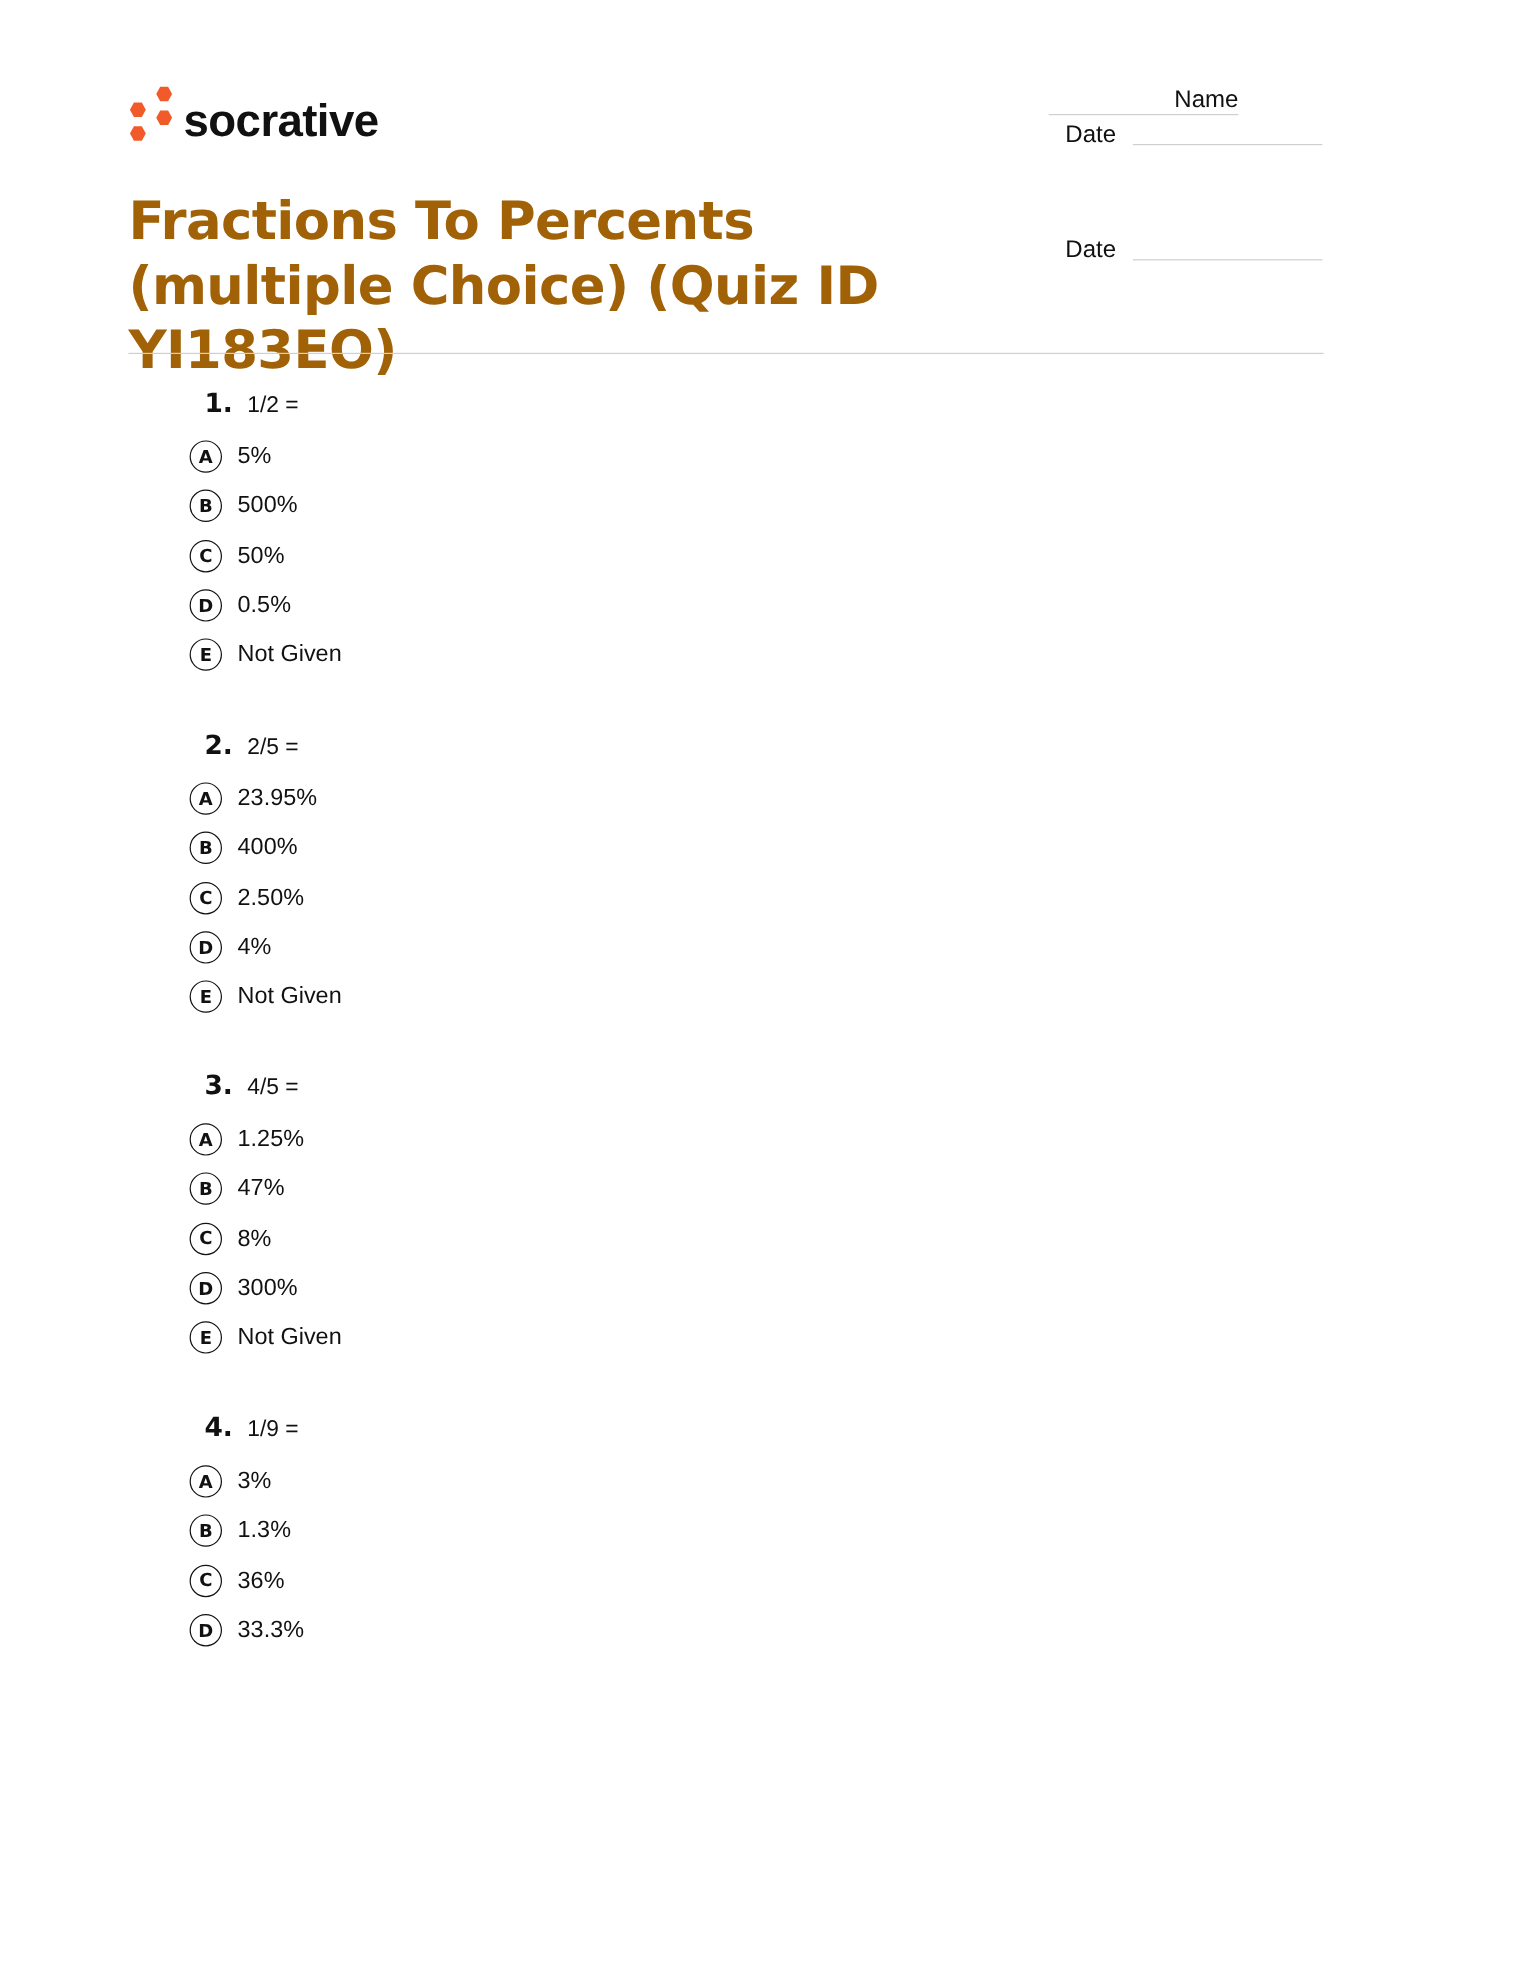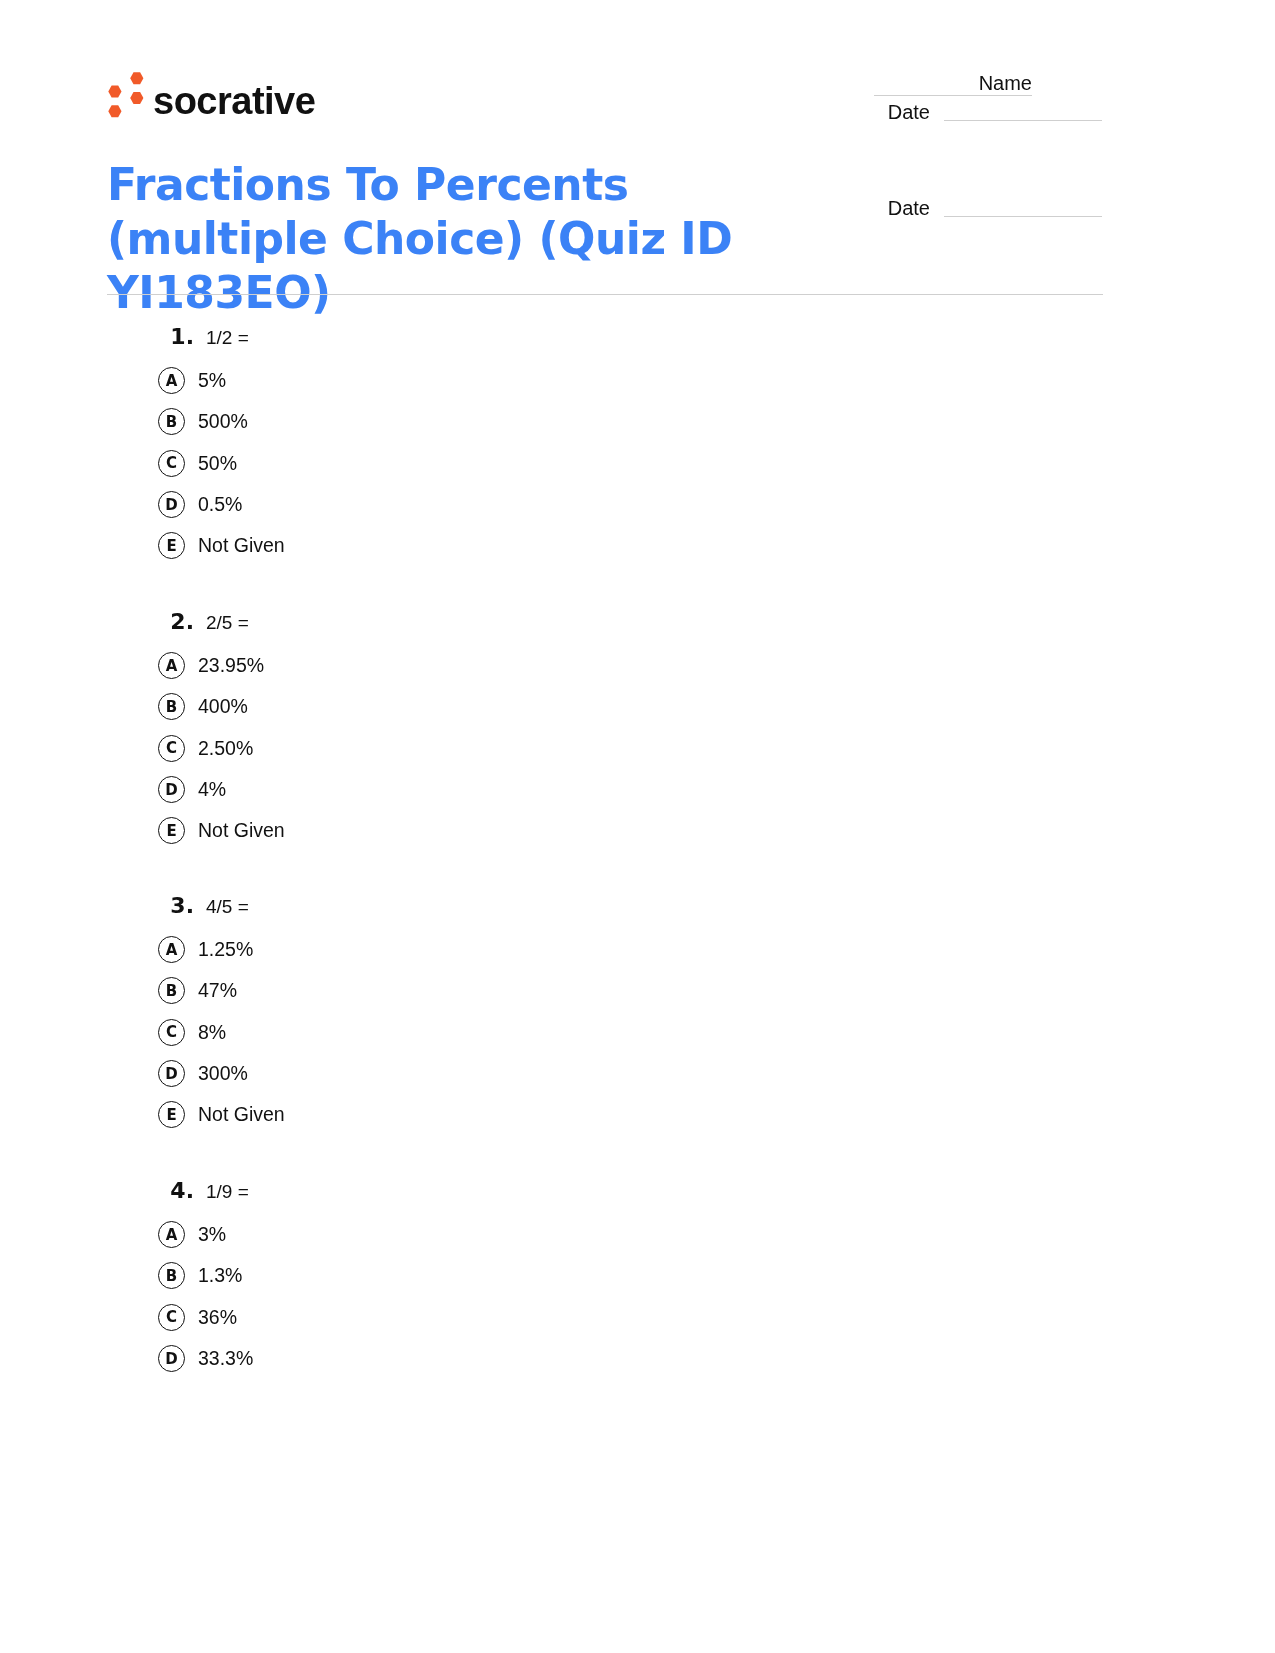--- a/index.html
+++ b/index.html
@@ -16,21 +16,21 @@
   .fields { position: absolute; left: 860px; top: 72px; width: 243px; }
   .field { position: absolute; display: flex; align-items: flex-end; }
   .field-label {
     width: 70px; text-align: right; font-size: 20px; color: #111;
     font-family: "Liberation Sans", sans-serif;
   }
   .field-line { width: 158px; border-bottom: 1.5px solid #cfcfcf; margin-left: 14px; margin-bottom: 3px; }
   .title {
     position: absolute; left: 107px; top: 158px; width: 740px;
     font-family: "DejaVu Sans", sans-serif; font-weight: 700; font-size: 44px; line-height: 54px;
-    color: #3b82f6; letter-spacing: -0.5px;
+    color: #a16207; letter-spacing: -0.5px;
   }
   .divider { position: absolute; left: 107px; top: 294px; width: 996px; height: 0; border-top: 1.5px solid #cfcfcf; }
   .question { position: absolute; left: 158px; }
   .q-head { display: flex; align-items: baseline; height: 36px; }
   .q-num {
     width: 36px; text-align: right; font-weight: 700; font-size: 22px;
     font-family: "DejaVu Sans", sans-serif;
   }
   .q-text { margin-left: 12px; font-size: 19px; font-family: "Liberation Sans", sans-serif; }
   .option { display: flex; align-items: center; height: 41.3px; }

